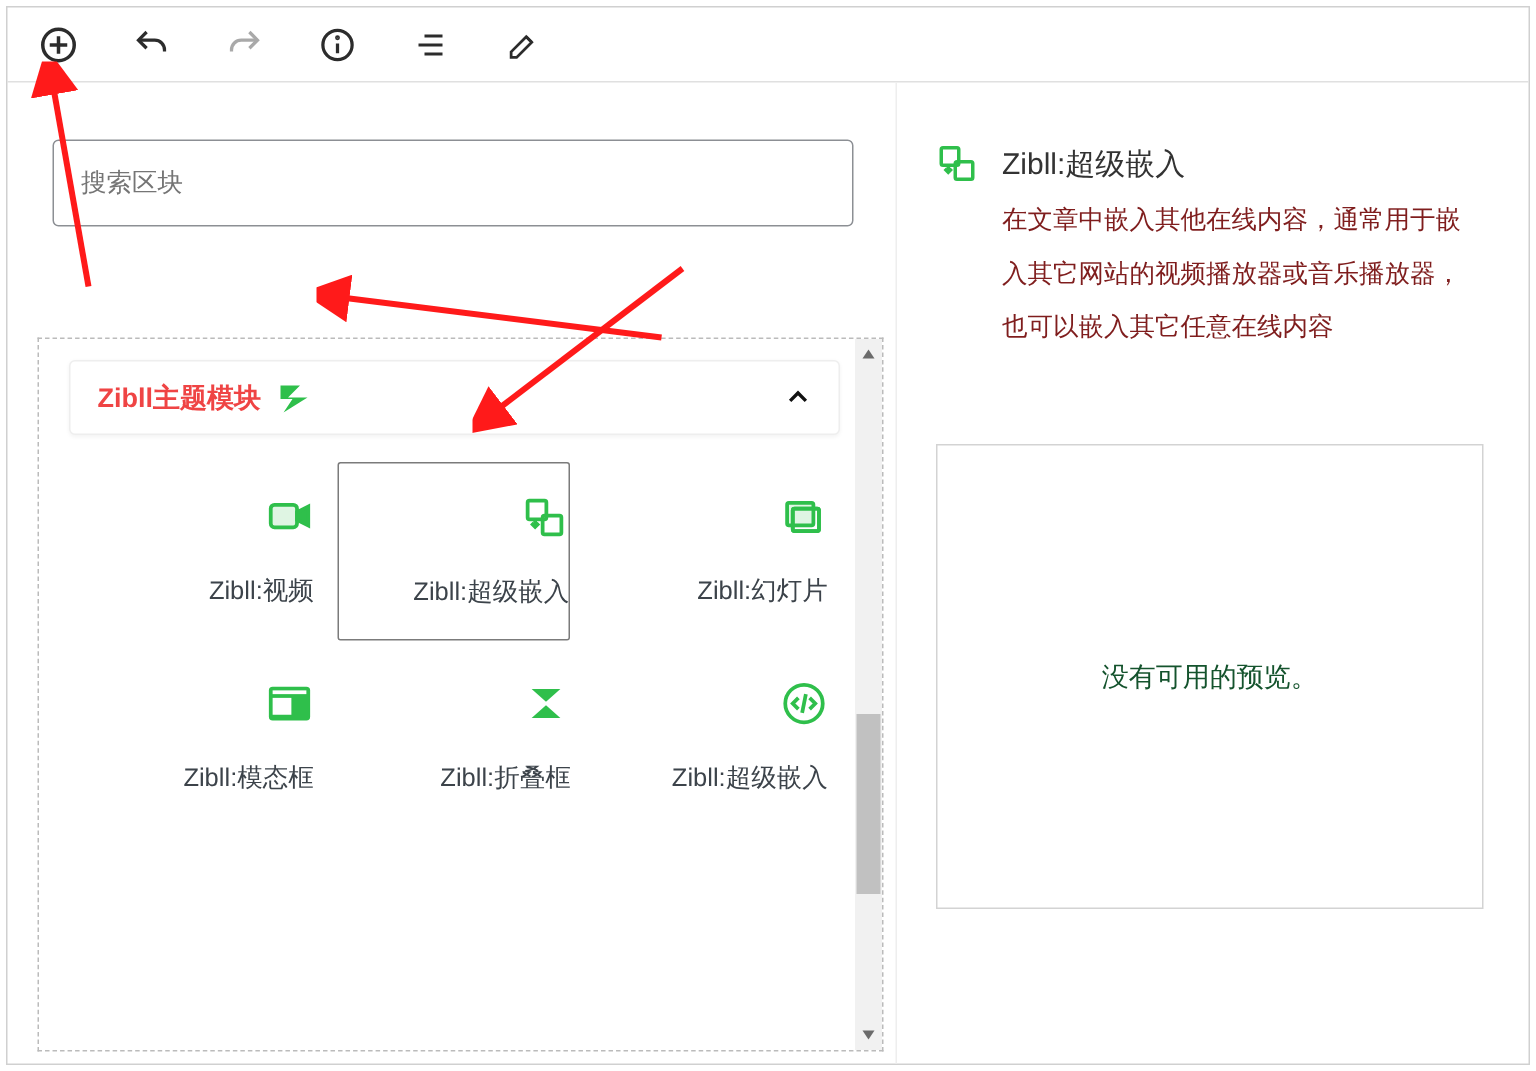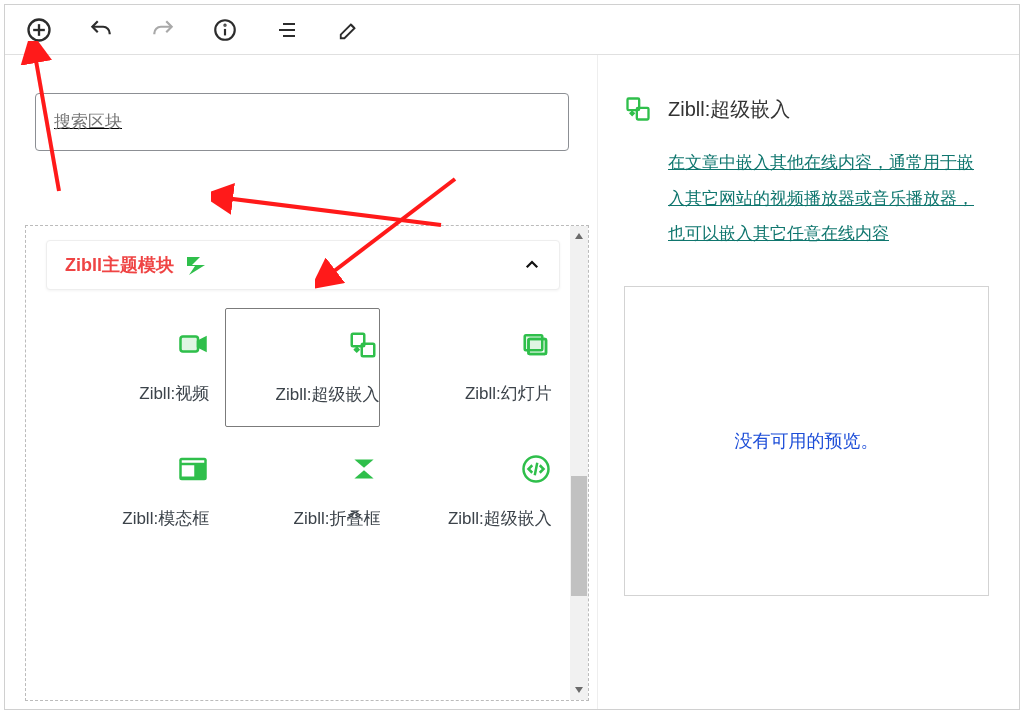--- a/index.html
+++ b/index.html
@@ -23,21 +23,21 @@
   }
   .tool-btn {
     width: 40px; height: 40px;
     display: flex; align-items: center; justify-content: center;
     color: #2c2c2c; cursor: pointer;
   }
   .tool-btn.disabled { color: #a9a9a9; }
 
   
   .main { display: flex; height: calc(100% - 50px); }
-  .left { flex: 0 0 592px; position: relative; padding: 20px 10px 0 20px; text-decoration: underline; }
+  .left { flex: 0 0 592px; position: relative; padding: 20px 10px 0 20px; }
   .right { flex: 1; padding: 40px 30px 30px 26px; border-left: 1px solid #eee; }
 
   .search-box {
     border: 1px solid #8c8f94;
     border-radius: 4px;
     height: 58px;
     display: flex; align-items: center;
     padding: 0 18px; margin: 18px 18px 18px 10px;
   }
   .search-box input {
@@ -95,28 +95,28 @@
     border-radius: 2px;
     padding: 20px 0;
     margin: -12px 0;
   }
 
   
   .info-head { display: flex; gap: 16px; align-items: center; }
   .info-head .icon { width: 28px; height: 28px; color:#2fbf4b; }
   .info-head .title { font-size: 20px; color: #333; }
   .info-desc {
-    margin-top: 22px; margin-left: 44px;
-    font-size: 17px; color: #0f766e; line-height: 2.1; text-decoration: underline;
+    margin-top: 6px; margin-left: 44px;
+    font-size: 17px; color: #7f1d1d; line-height: 2.1;
   }
   .preview {
-    margin-top: 34px;
+    margin-top: 60px;
     border: 1px solid #d3d3d3;
     height: 310px; display: flex; align-items: center; justify-content: center;
-    color: #1d4ed8; font-size: 18px;
+    color: #14532d; font-size: 18px;
   }
 
   
   .annot { position: absolute; pointer-events: none; }
   svg { display: block; }
 </style>
 </head>
 <body>
 
 <div class="frame">

